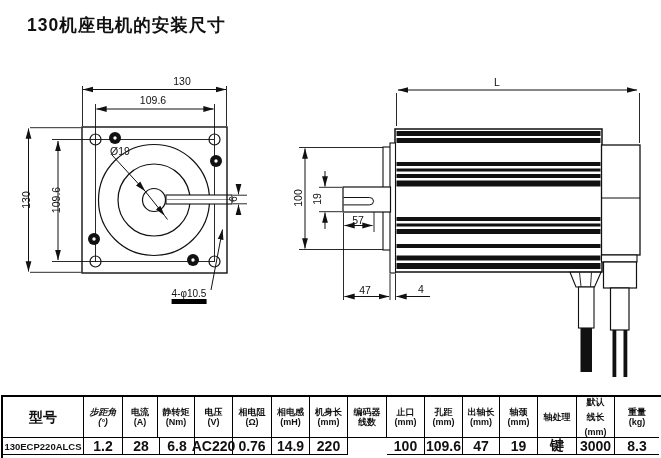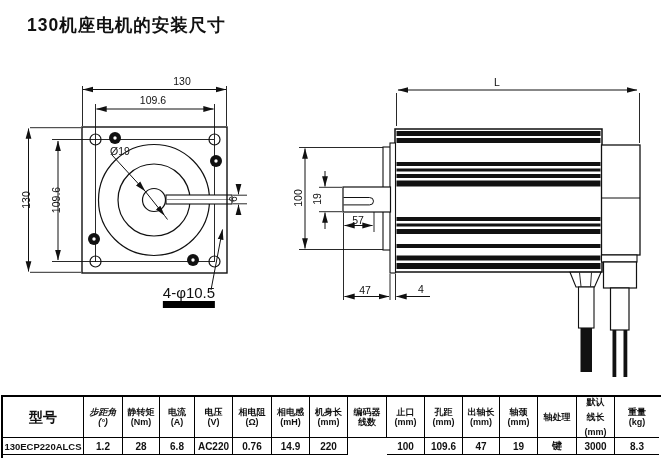--- a/index.html
+++ b/index.html
@@ -10,21 +10,21 @@
   .dim{position:absolute;font-size:10.5px;color:#111;white-space:nowrap;transform:translate(-50%,-50%);z-index:3;}
   .dim.rot{transform:translate(-50%,-50%) rotate(-90deg);}
   
   .spec-table{position:absolute;left:1px;top:395px;width:659px;border:2px solid #000;background:#fff;z-index:4;}
   .trow{display:flex;}
   .tcell{box-sizing:border-box;border-right:1.5px solid #000;display:flex;flex-direction:column;
          align-items:center;justify-content:center;text-align:center;}
   .tcell:last-child{border-right:none;}
   .hrow .tcell{height:41px;border-bottom:1.5px solid #000;font-weight:bold;font-size:9px;line-height:10.5px;}
   .hrow .tcell.model{font-size:14px;}
-  .drow .tcell{height:17px;border-bottom:1.5px solid #000;font-weight:bold;font-size:10px;}
+  .drow .tcell{height:17px;border-bottom:1.5px solid #000;font-weight:bold;font-size:14px;}
   .drow .tcell.model{font-size:9.5px;}
   .srow .tcell{height:8px;}
 </style>
 </head>
 <body>
 
 <div id="screen">
 
   <div class="title">130机座电机的安装尺寸</div>
 
@@ -163,45 +163,45 @@
       </g>
     </g>
   </svg>
 
   <div class="dim" style="left:182px;top:81px;">130</div>
   <div class="dim" style="left:153px;top:100px;">109.6</div>
   <div class="dim rot" style="left:26px;top:200px;">130</div>
   <div class="dim rot" style="left:56px;top:200px;">109.6</div>
   <div class="dim" style="left:120px;top:151px;">Ø19</div>
   <div class="dim rot" style="left:233px;top:199px;">6</div>
-  <div class="dim" style="left:189px;top:296px;font-size:15px;border-bottom:7px solid #000000;">4-φ10.5</div>
+  <div class="dim" style="left:189px;top:296px;font-size:10px;border-bottom:5px solid #000000;">4-φ10.5</div>
 
   <div class="dim" style="left:497px;top:82px;">L</div>
   <div class="dim rot" style="left:298px;top:198px;">100</div>
   <div class="dim rot" style="left:317px;top:199px;">19</div>
   <div class="dim" style="left:358px;top:220px;">57</div>
   <div class="dim" style="left:365px;top:290px;">47</div>
   <div class="dim" style="left:421px;top:289px;">4</div>
 
   <div class="spec-table">
     <div class="trow hrow" id="hdr-row">
         <div class="tcell model" style="width: 81px;">
           <div>型号</div>
         </div>
         <div class="tcell" style="width: 39px; font-style: italic;">
           <div>步距角</div>
           <div>(°)</div>
         </div>
+        <div class="tcell" style="width: 35px;">
+          <div>电流</div>
+          <div>(A)</div>
+        </div>
         <div class="tcell" style="width: 37px;">
           <div>静转矩</div>
           <div>(Nm)</div>
-        </div>
-        <div class="tcell" style="width: 35px;">
-          <div>电流</div>
-          <div>(A)</div>
         </div>
         <div class="tcell" style="width: 38px;">
           <div>电压</div>
           <div>(V)</div>
         </div>
         <div class="tcell" style="width: 39px;">
           <div>相电阻</div>
           <div>(Ω)</div>
         </div>
         <div class="tcell" style="width: 38px;">

